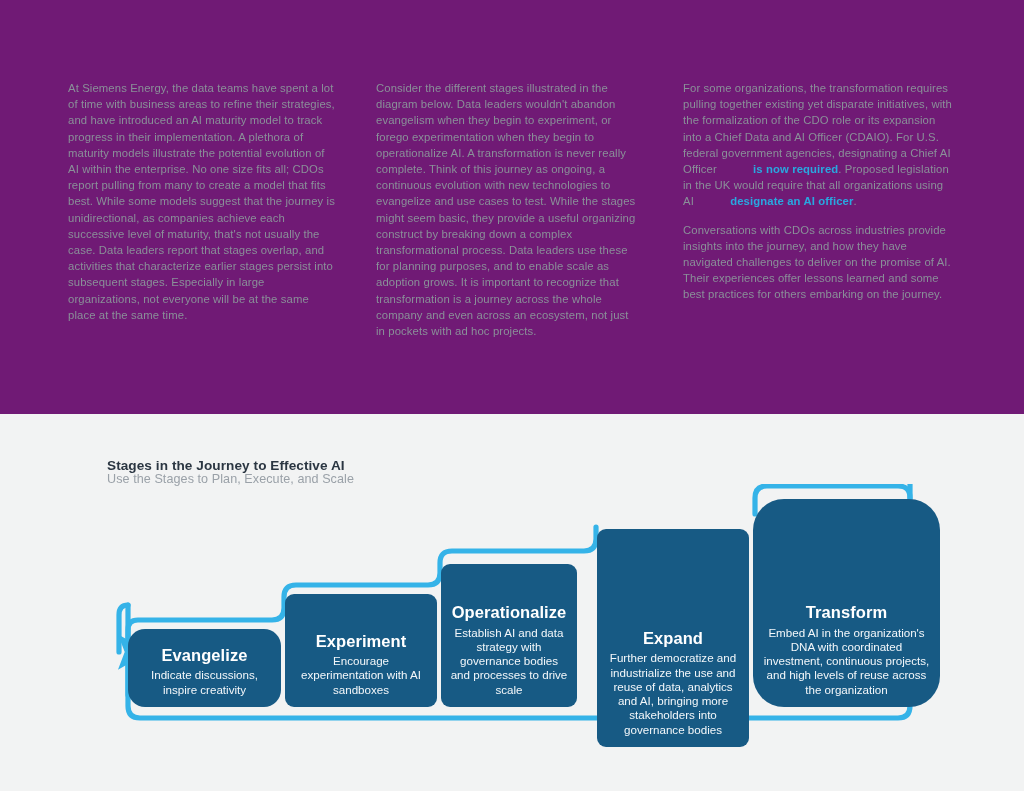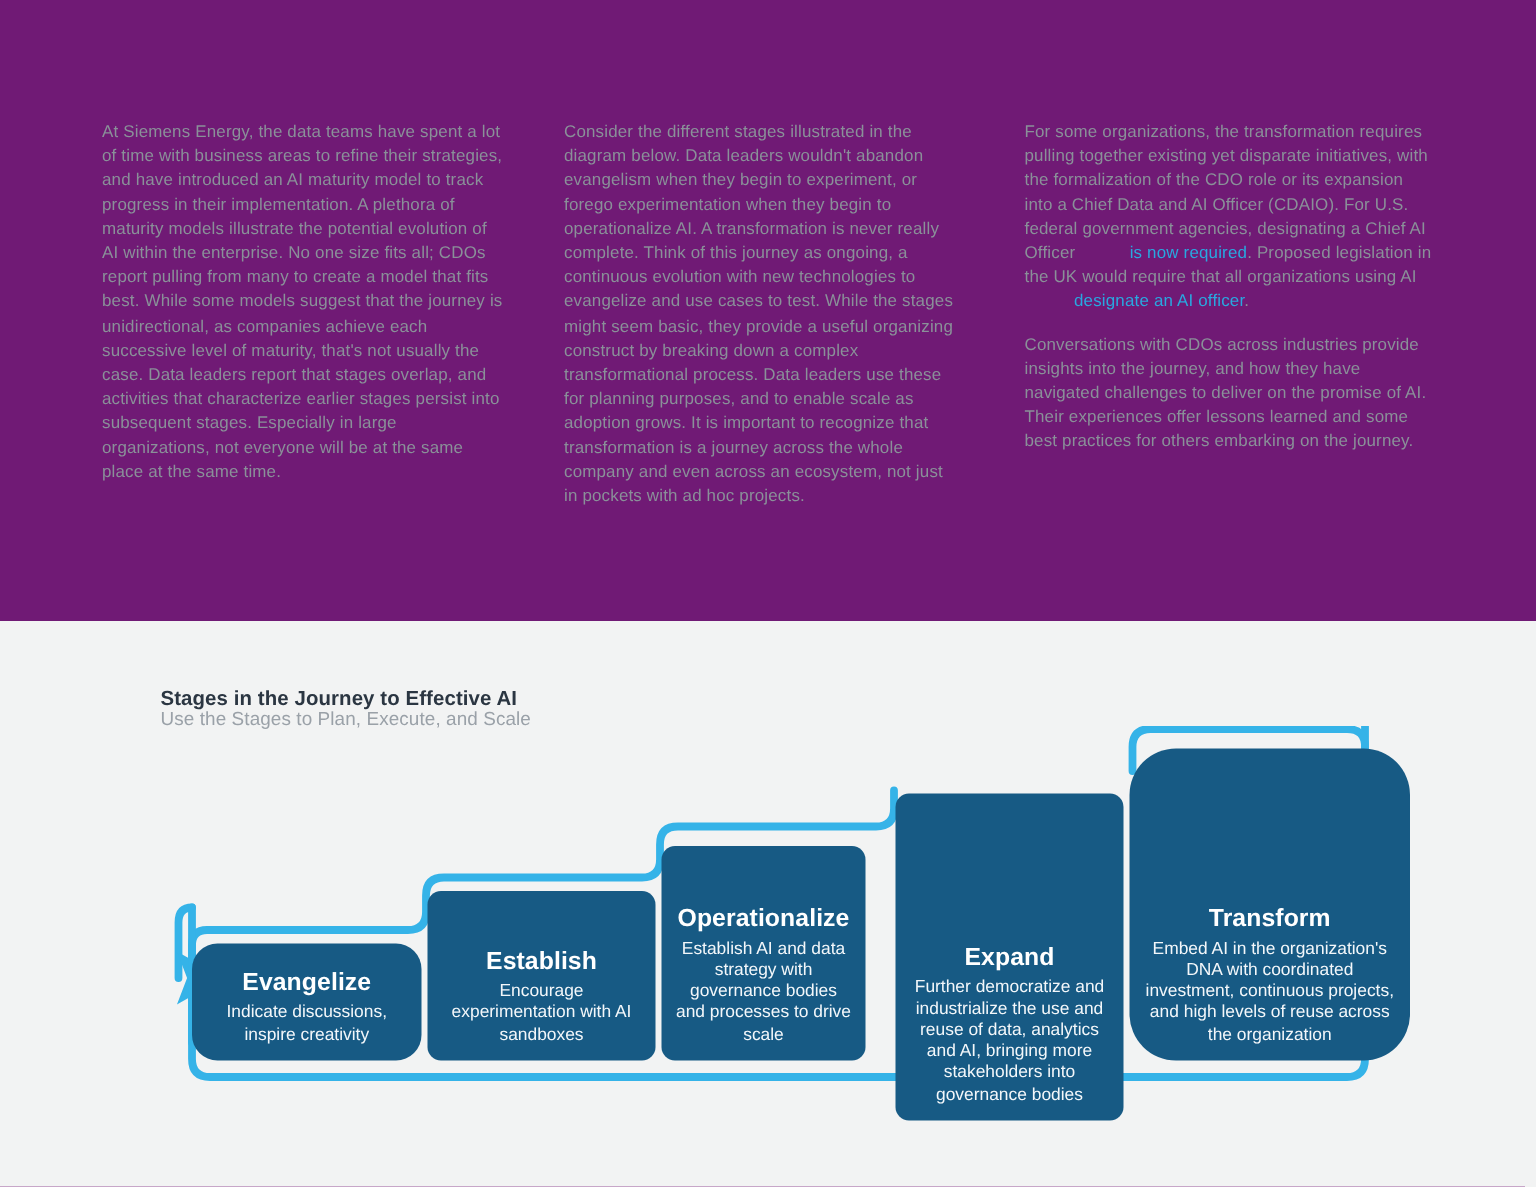--- a/index.html
+++ b/index.html
@@ -35,21 +35,21 @@
   }
   .col p { margin: 0 0 12px 0; }
   .col p:last-child { margin-bottom: 0; }
 
   #col-1 { left: 68px;  width: 268px; }
   #col-2 { left: 376px; width: 262px; }
   #col-3 { left: 683px; width: 272px; }
 
   a.inline-link {
     color: #29a8e0;
-    font-weight: normal;
+    font-weight: bold;
     text-decoration: none;
     padding-left: 33px;
   }
 
   
   #panel {
     position: absolute;
     left: 0; top: 414px;
     width: 1024px;
     height: 377px;
@@ -182,21 +182,21 @@
                Q 660,2 660,14
                L 660,30" fill="none" stroke="#35b3e8" stroke-width="5.2" stroke-linecap="round" stroke-linejoin="round"></path>
     </svg>
 
     <div class="stage-box" id="box-0">
       <div class="stage-title">Evangelize</div>
       <div class="stage-desc">Indicate discussions, inspire creativity</div>
     </div>
 
     <div class="stage-box" id="box-1">
-      <div class="stage-title">Establish</div>
+      <div class="stage-title">Experiment</div>
       <div class="stage-desc">Encourage experimentation with AI sandboxes</div>
     </div>
 
     <div class="stage-box" id="box-2">
       <div class="stage-title">Operationalize</div>
       <div class="stage-desc">Establish AI and data strategy with governance bodies and processes to drive scale</div>
     </div>
 
     <div class="stage-box" id="box-3">
       <div class="stage-title">Expand</div>

